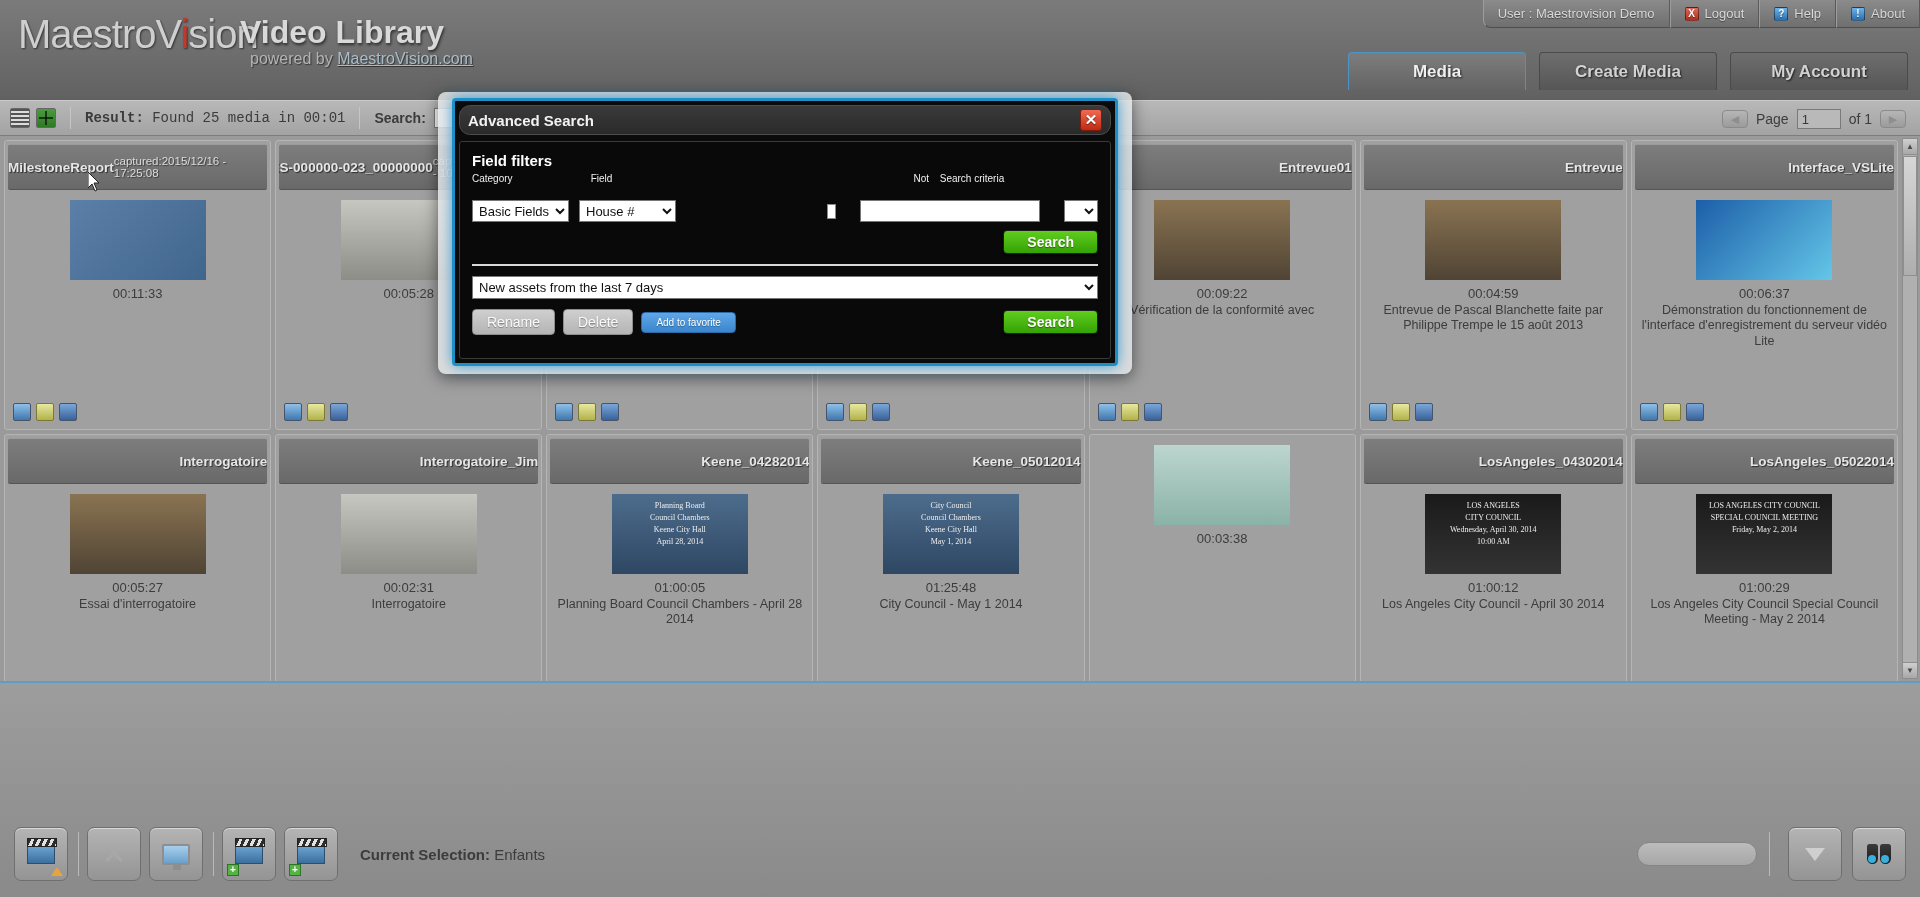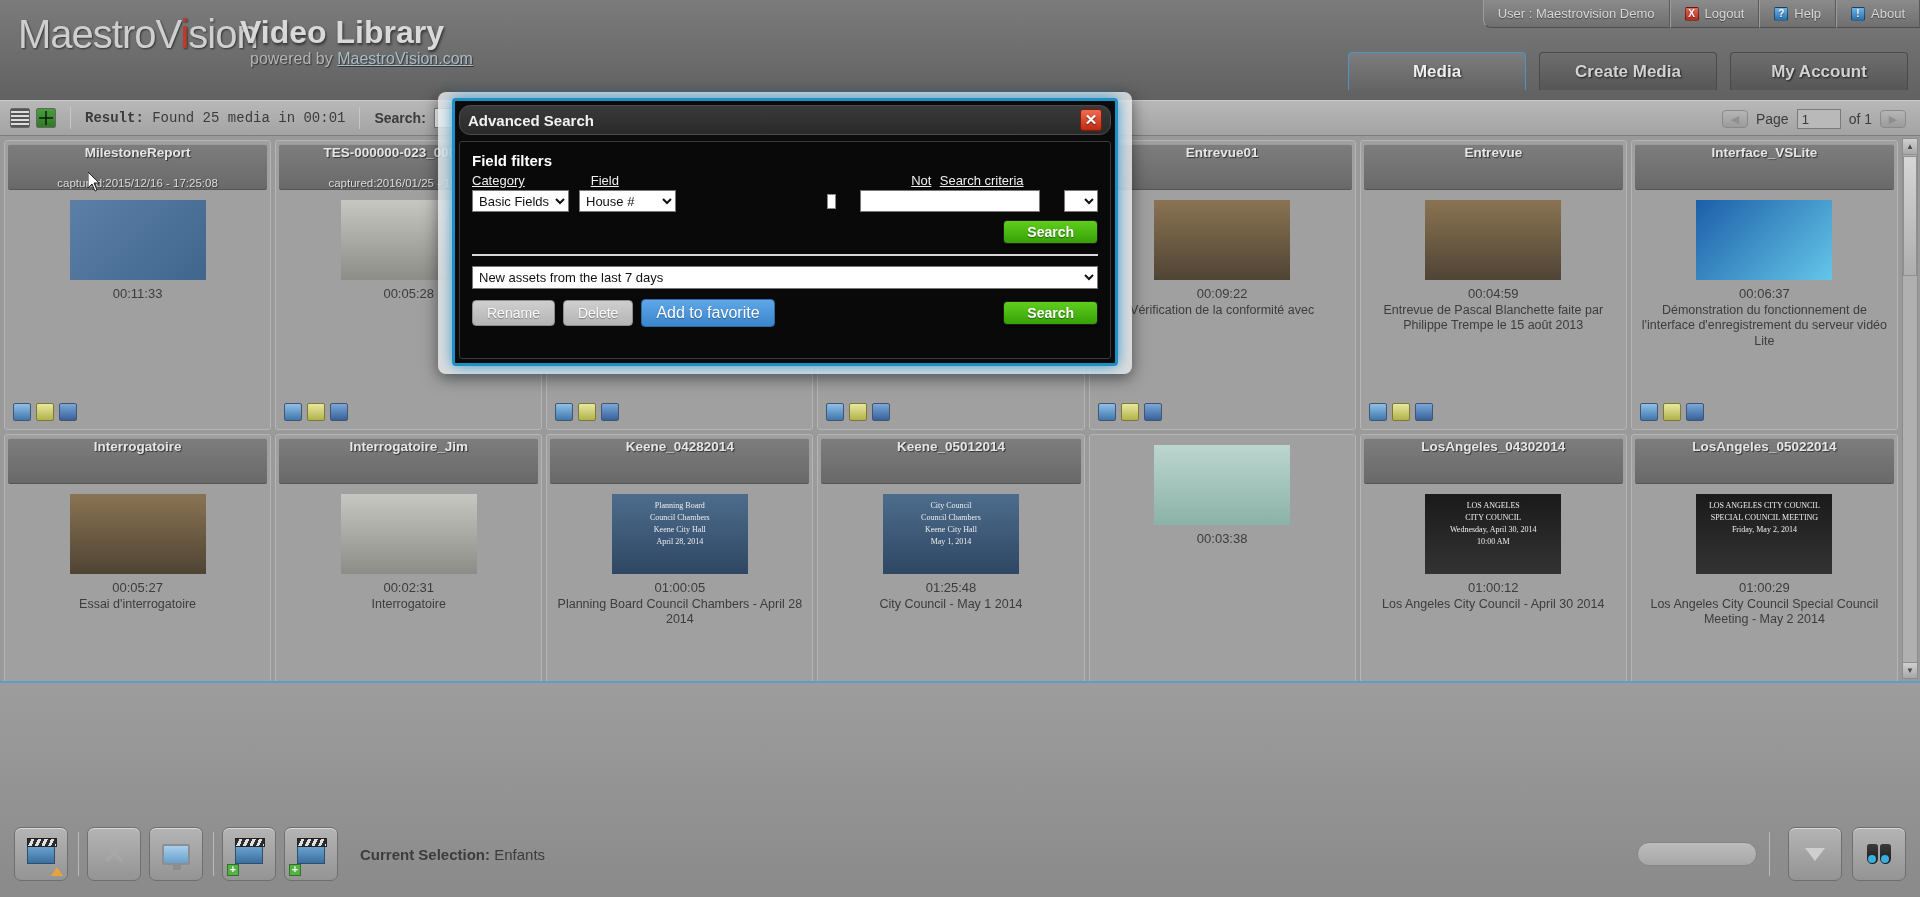--- a/index.html
+++ b/index.html
@@ -132,22 +132,22 @@
     gap: 4px; padding: 4px 22px 4px 4px;
   }
   .tile {
     background: #a0a0a0; border: 1px solid #b5b5b5; border-radius: 3px;
     height: 290px; position: relative; overflow: hidden;
   }
   .tile-head {
     height: 46px; background: linear-gradient(#7d7d7d,#696969);
     border-bottom: 1px solid #555; border-top: 1px solid #9a9a9a;
     margin: 3px 3px 0 3px; border-radius: 2px;
-    display: flex; flex-direction: column; align-items: center;
-    justify-content: space-between; overflow: hidden;
+    display: flex; flex-direction: row; align-items: center;
+    justify-content: flex-end; overflow: hidden;
   }
   .tile-title {
     font-size: 13.5px; font-weight: bold; color: #e6e6e6;
     text-shadow: 1px 1px 1px rgba(0,0,0,.6); white-space: nowrap;
   }
   .tile-sub { font-size: 11.5px; color: #dcdcdc; text-shadow: 1px 1px 1px rgba(0,0,0,.5); }
   .thumb-box {
     margin: 10px auto 0; width: 136px; height: 80px;
     display: flex; align-items: center; justify-content: center;
     overflow: hidden; background: #111;
@@ -300,23 +300,22 @@
   }
   #modal-body {
     position: absolute; left: 4px; top: 40px; right: 4px; bottom: 4px;
     background: rgba(10,10,10,.94); border: 1px solid #3a3a3a; border-radius: 3px;
     padding: 10px 12px;
   }
   .section-title {
     font-size: 15px; font-weight: bold; color: #fff; margin-bottom: 4px;
   }
   .filter-head {
-    display: flex; align-items: flex-end; font-size: 13px; color: #f0f0f0;
-    margin-bottom: 2px;
-    text-decoration: underline;
+    display: flex; align-items: flex-end; font-size: 10px; color: #f0f0f0;
+    margin-bottom: 16px;
   }
   .fh-cat { width: 135px; }
   .fh-field { width: 185px; }
   .fh-gap { width: 170px; }
   .fh-not { width: 42px; text-align: center; }
   .fh-crit { width: 180px; }
   .filter-row { display: flex; align-items: center; }
   select.ctl, input.ctl {
     height: 22px; background: #fff; border: 1px solid #777;
     font-size: 13px; font-family: "Liberation Sans", sans-serif; color: #111;
@@ -341,21 +340,21 @@
   #divider { height: 2px; background: #d8d8d8; margin: 10px 0 8px; }
   #sel-predefined { width: 100%; height: 23px; margin-top: 2px; }
   #modal-actions { display: flex; align-items: center; margin-top: 10px; }
   .gray-btn {
     padding: 4px 14px; font-size: 14px; color: #fafafa;
     background: linear-gradient(#cfcfcf,#b4b4b4);
     border: 1px solid #8d8d8d; border-radius: 4px; margin-right: 8px;
     text-shadow: 0 1px 1px rgba(0,0,0,.35);
   }
   .blue-btn {
-    padding: 4px 14px; font-size: 16px; color: #fff;
+    padding: 4px 14px; font-size: 10px; color: #fff;
     background: linear-gradient(#5fa7e8,#3a85cc);
     border: 1px solid #2a6ba8; border-radius: 4px;
     text-shadow: 0 1px 1px rgba(0,0,0,.35);
   }
   #btn-search-2 { margin-left: auto; }
 
   
   #cursor {
     position: absolute; left: 88px; top: 172px; width: 14px; height: 20px;
     pointer-events: none;

